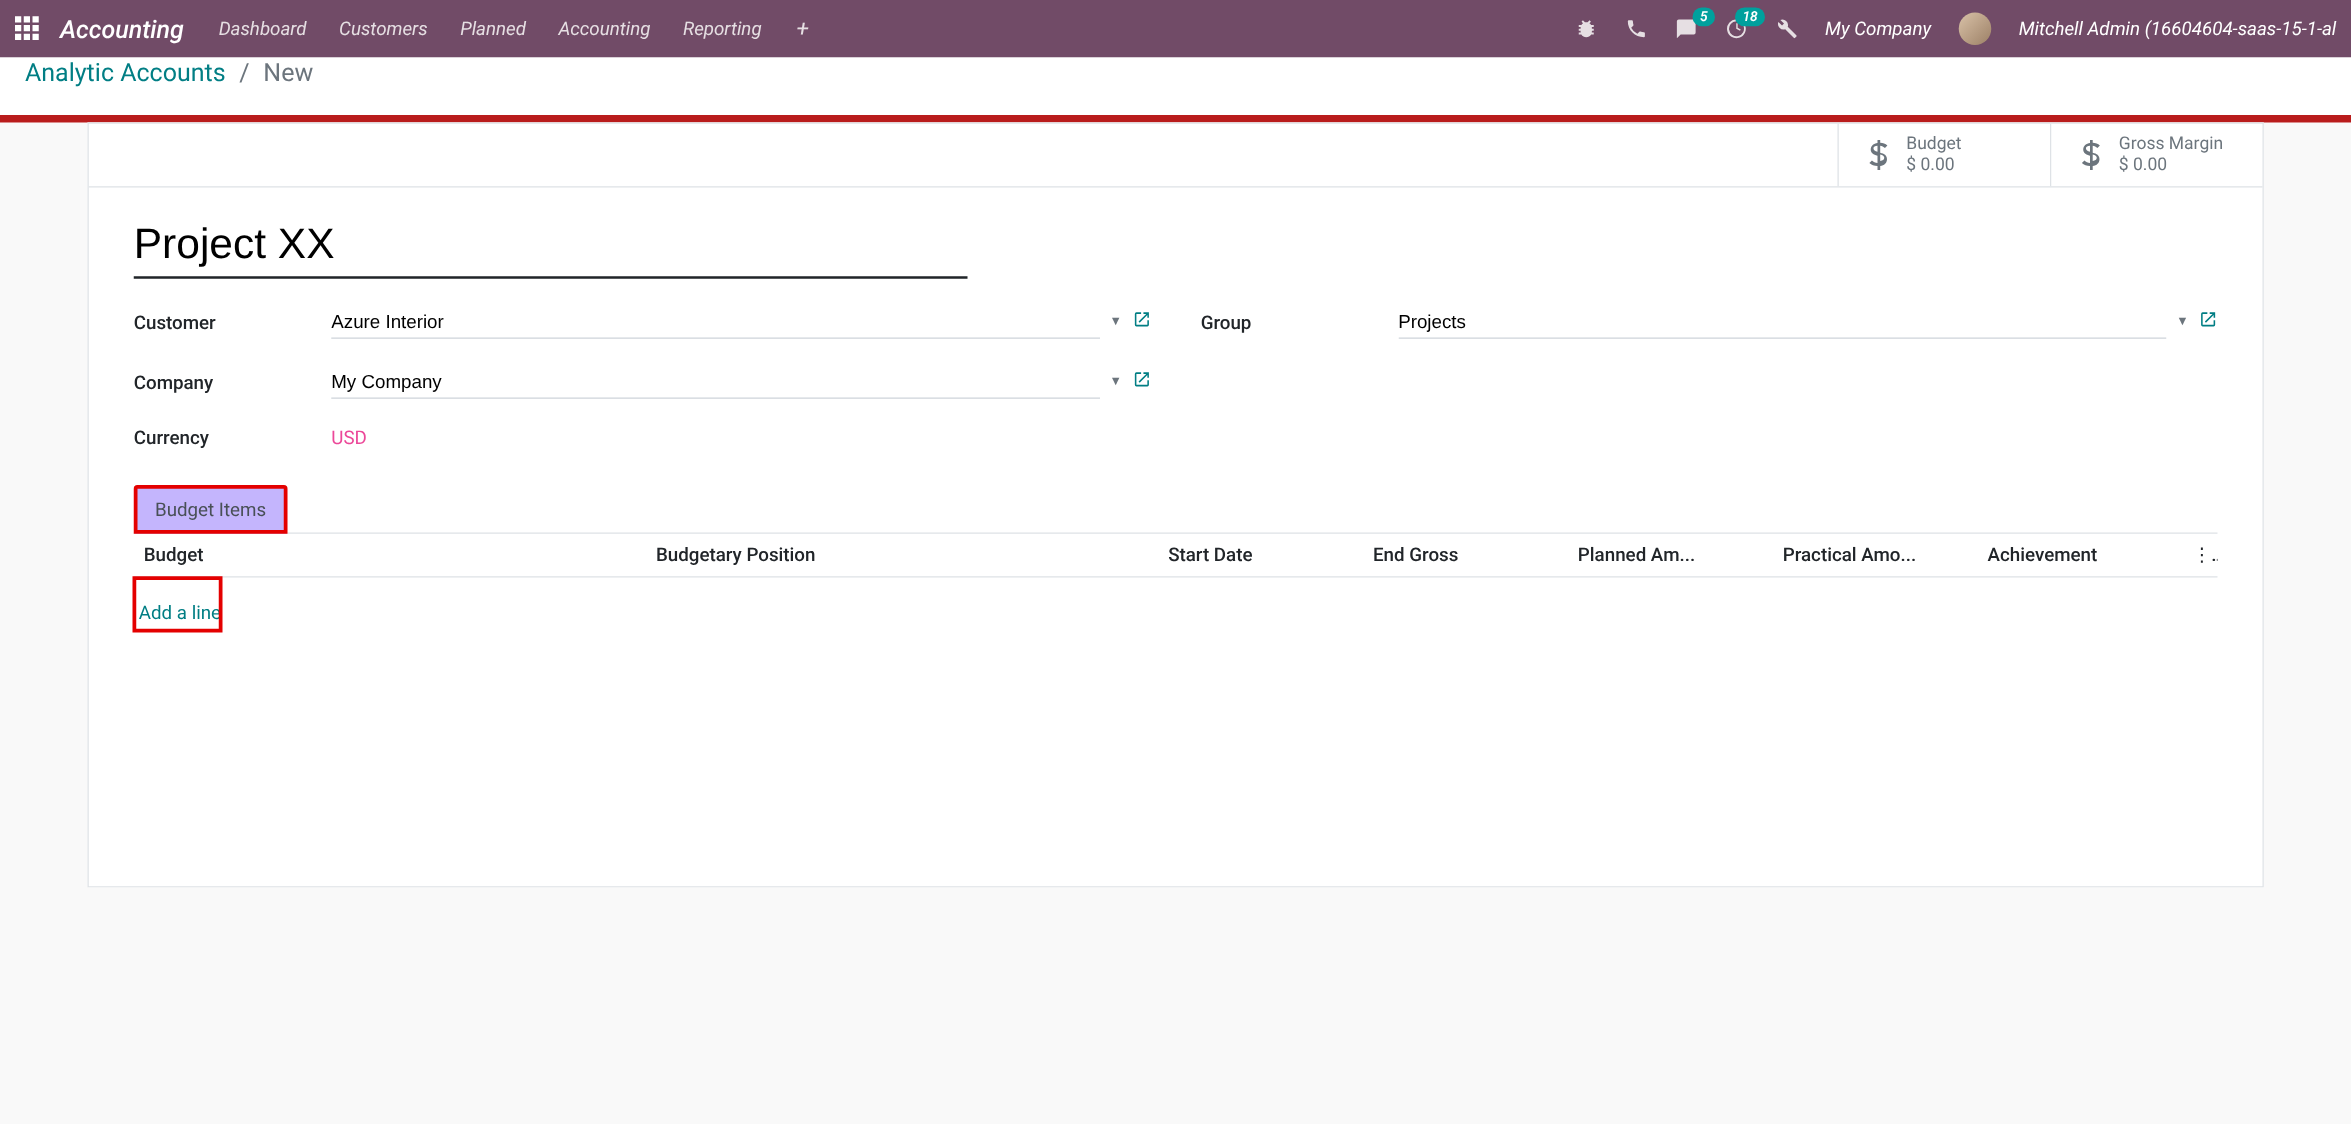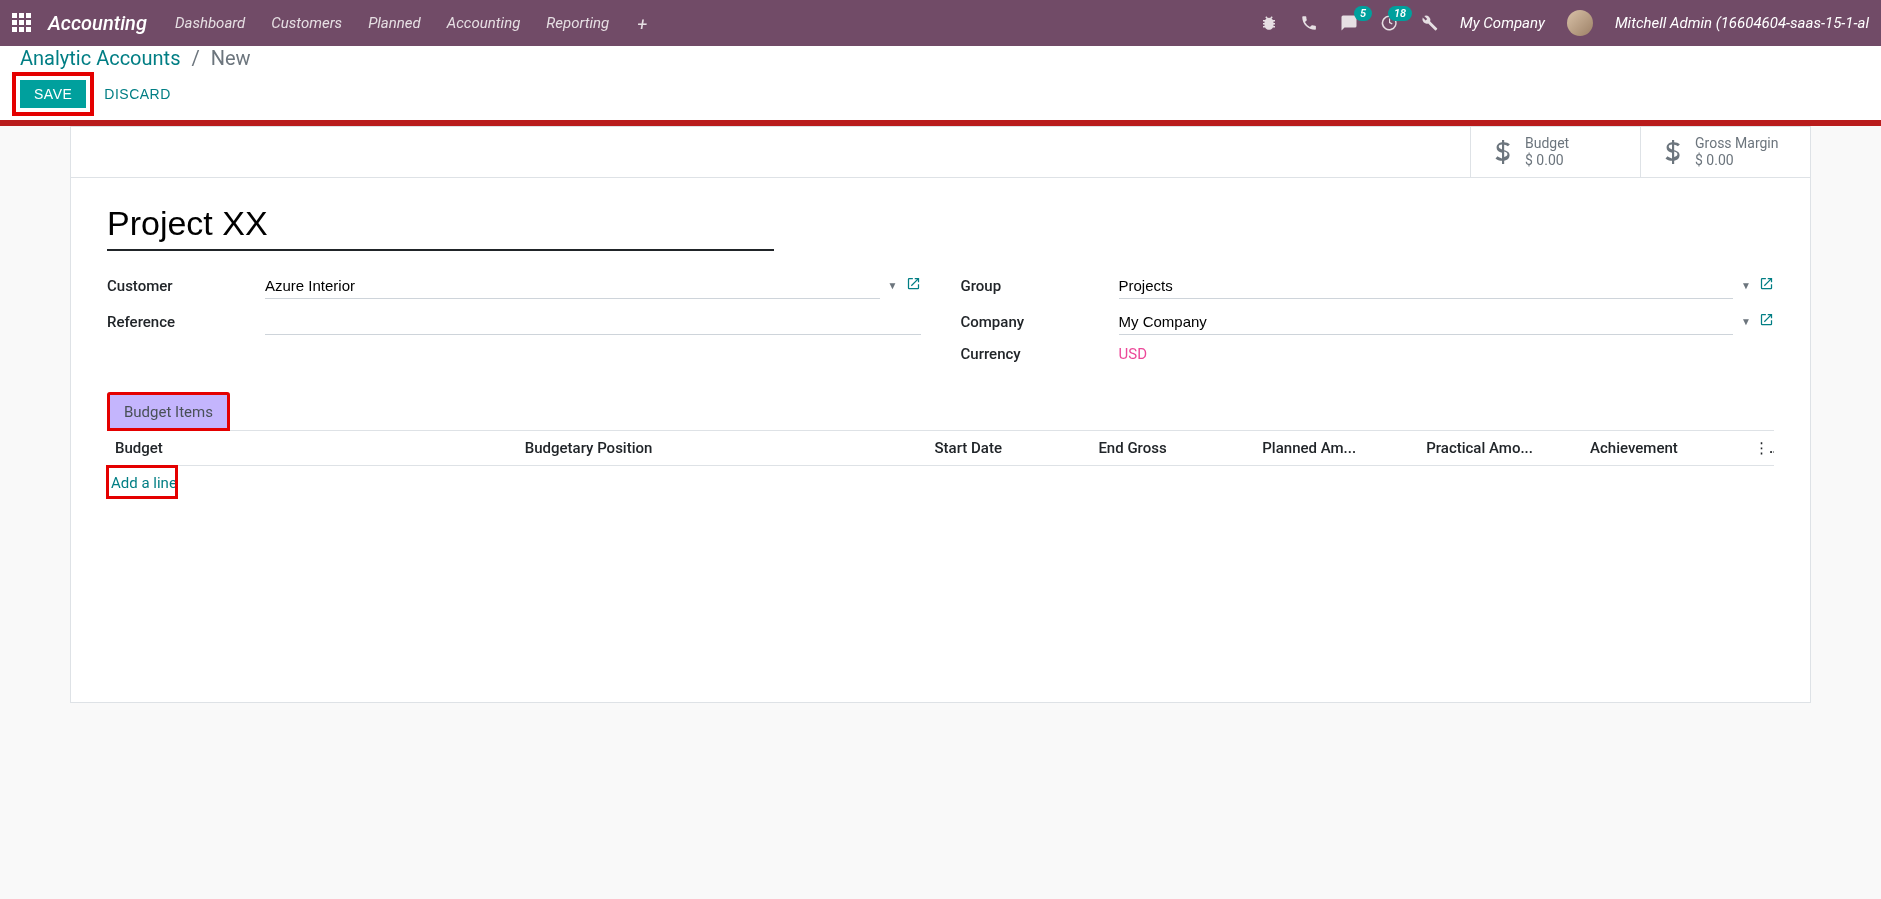--- a/index.html
+++ b/index.html
@@ -43,39 +43,39 @@
 .stat-btn { border-left: 1px solid #dee2e6; padding: 8px 18px; display:flex; align-items:center; gap: 10px; min-width: 170px; cursor:pointer; }
 .stat-btn svg { width: 26px; height: 26px; fill: #6c757d; }
 .stat-txt { font-size: 14px; color:#6c757d; line-height: 1.2; }
 .stat-txt .lbl { display:block; }
 .stat-txt .val { display:block; }
 
 .form-body { padding: 24px 36px; }
 .field-label-top { font-size: 15px; color:#212529; margin-bottom: 2px; }
 .title-input { font-size: 34px; font-weight: 400; border:none; border-bottom: 2px solid #212529; padding: 2px 0 6px; width: 40%; outline:none; margin-bottom: 22px; }
 
-.field-grid { display: grid; grid-template-columns: 1fr 1fr; gap: 10px 40px; }
+.field-grid { display: grid; grid-template-columns: 1fr 1fr; gap: 22px 40px; }
 .field-row { display:flex; align-items:center; gap: 8px; }
 .field-row label { width: 150px; font-size: 15px; color:#212529; font-weight: 500; }
 .m2o-wrap { flex: 1; display: flex; align-items: center; gap: 8px; }
 .m2o-input { flex:1; border:none; border-bottom: 1px solid #ced4da; font-size: 15px; padding: 4px 0; outline: none; background: transparent; }
 .caret { color:#6c757d; font-size: 10px; cursor:pointer; }
 .ext-link { color: #017E84; cursor:pointer; }
 .ext-link svg { width:15px; height:15px; fill:#017E84; }
 .link-val { color:#ec4899; font-size:15px; }
 
 .tabs { margin-top: 28px; }
 .tab-header { display:flex; border-bottom: 1px solid #dee2e6; padding-left:0; }
 .tab { padding: 10px 16px; font-size: 15px; color: #495057; border: 1px solid transparent; border-bottom: none; cursor:pointer; }
 .tab.active { border-color: #dee2e6; background:#c4b5fd; position: relative; top: 1px; border-radius: 3px 3px 0 0; color:#495057; }
 
 .table-head { display:grid; grid-template-columns: 2.5fr 2.5fr 1fr 1fr 1fr 1fr 1fr 28px; border-bottom: 1px solid #dee2e6; padding: 8px 0; }
 .table-head .th { font-size: 15px; font-weight:500; color:#212529; white-space: nowrap; overflow:hidden; text-overflow: ellipsis; padding: 0 8px; }
 .kebab { text-align:center; cursor:pointer; font-weight:700; color:#495057; }
-.add-line { padding: 7px 0 6px 4px; }
+.add-line { padding: 18px 0 6px 4px; }
 .add-line a { color: #017E84; font-size:15px; text-decoration:none; cursor:pointer; }
 
 .blank-area { min-height: 180px; }
 </style>
 </head>
 <body>
 
 <div class="topnav">
   <div class="apps-icon">
     <span></span>
@@ -129,24 +129,20 @@
     <span class="avatar"></span>
     <span class="user-label">Mitchell Admin (16604604-saas-15-1-al</span>
   </div>
 </div>
 
 <div class="control-bar">
   <div class="breadcrumb">
     <a>Analytic Accounts</a>
     <span class="sep">/</span>
     <span class="current">New</span>
-  </div>
-  <div class="actions">
-    <button class="save-btn hl-save">SAVE</button>
-    <button class="discard-btn">DISCARD</button>
   </div>
 </div>
 
 <div class="sheet-wrapper">
   <div class="sheet">
 
     <div class="stat-bar">
       <div class="stat-btn">
         <svg viewBox="0 0 24 24">
             <path d="M12 1v2.1c-2.8.4-5 2.1-5 4.9 0 2.6 2 3.9 5 4.6v5.3c-1.6-.2-3-.9-4.1-1.9L6 17.9c1.5 1.4 3.6 2.1 6 2.2V23h2v-2.9c3-.4 5-2.2 5-5 0-2.8-2-4-5-4.7V5.2c1.3.2 2.5.8 3.5 1.6l1.8-1.9C17.9 3.7 16 3.1 14 3V1h-2zm0 4.1v4.5c-1.8-.5-3-1.2-3-2.6 0-1.3 1.2-1.8 3-1.9zm2 6.5c1.9.5 3 1.2 3 2.5s-1.2 2.2-3 2.4v-4.9z"></path>
@@ -182,26 +178,20 @@
           </div>
         </div>
         <div class="field-row">
           <label>Group</label>
           <div class="m2o-wrap">
             <input class="m2o-input" value="Projects" style="">
             <span class="caret">▼</span>
             <span class="ext-link"><svg viewBox="0 0 24 24">
                   <path d="M14 3v2h3.6l-9.8 9.8 1.4 1.4L19 6.4V10h2V3h-7zM5 5h6V3H5a2 2 0 0 0-2 2v14a2 2 0 0 0 2 2h14a2 2 0 0 0 2-2v-6h-2v6H5V5z"></path>
                 </svg></span>
-          </div>
-        </div>
-        <div class="field-row">
-          <label>Reference</label>
-          <div class="m2o-wrap">
-            <input class="m2o-input" value="" style="">
           </div>
         </div>
         <div class="field-row">
           <label>Company</label>
           <div class="m2o-wrap">
             <input class="m2o-input" value="My Company" style="">
             <span class="caret">▼</span>
             <span class="ext-link"><svg viewBox="0 0 24 24">
                   <path d="M14 3v2h3.6l-9.8 9.8 1.4 1.4L19 6.4V10h2V3h-7zM5 5h6V3H5a2 2 0 0 0-2 2v14a2 2 0 0 0 2 2h14a2 2 0 0 0 2-2v-6h-2v6H5V5z"></path>
                 </svg></span>

